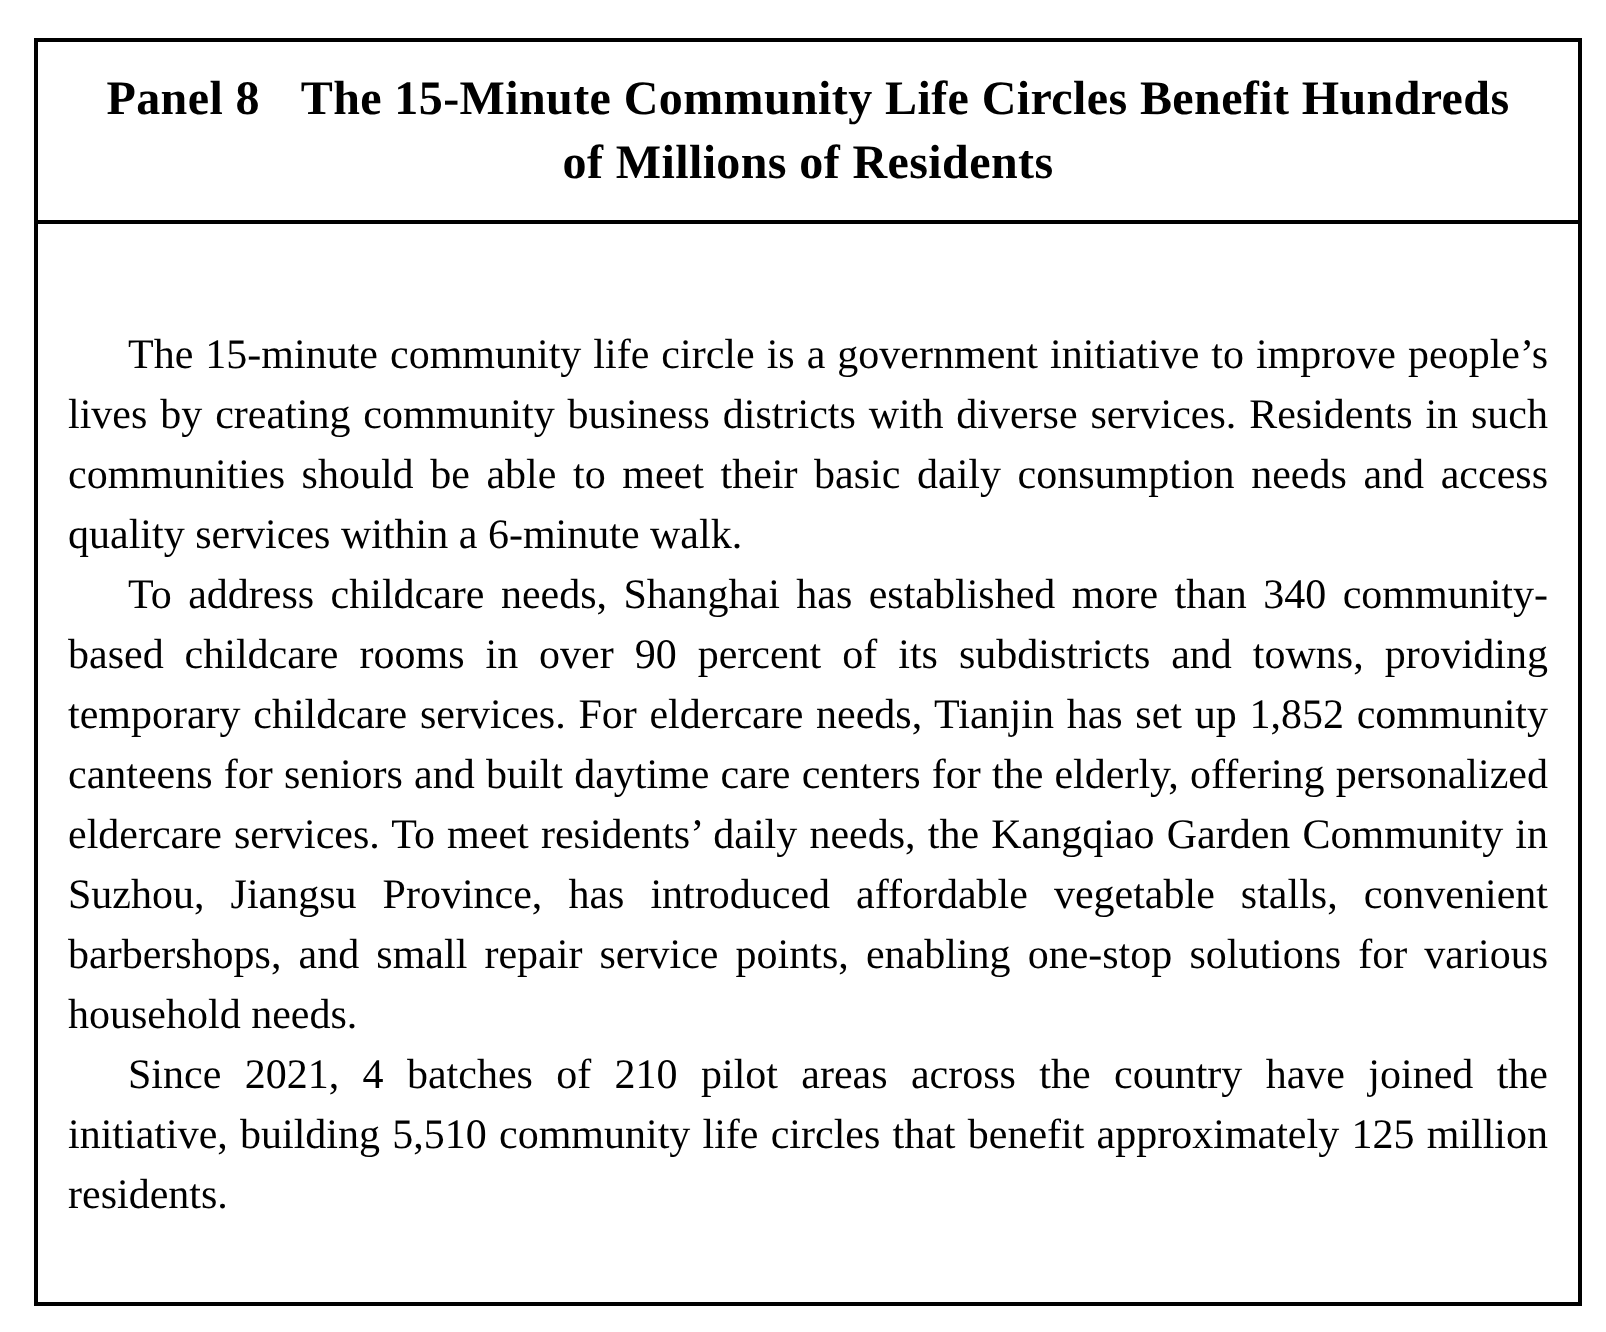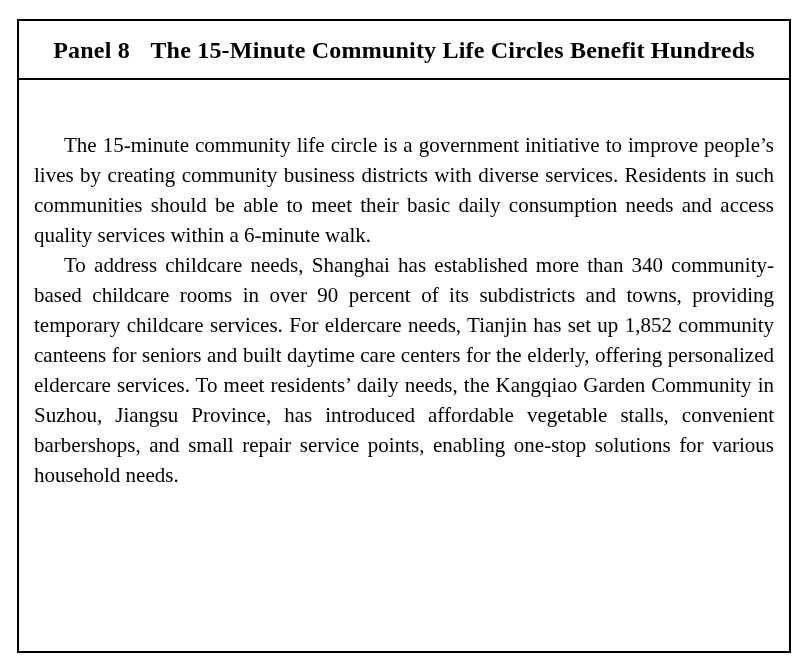--- a/index.html
+++ b/index.html
@@ -57,22 +57,24 @@
 </style>
 </head>
 <body>
 
 <div class="page">
   <div class="panel-box">
 
     <div class="panel-header">
       <h1 class="panel-title">
         <span class="title-line"><span>Panel 8</span><span class="title-gap"></span><span>The 15-Minute Community Life Circles Benefit Hundreds</span></span>
+        <span class="title-line"><span>of Millions of Residents</span></span>
       </h1>
     </div>
 
     <div class="panel-body">
       <p>The 15-minute community life circle is a government initiative to improve people’s lives by creating community business districts with diverse services. Residents in such communities should be able to meet their basic daily consumption needs and access quality services within a 6-minute walk.</p>
       <p>To address childcare needs, Shanghai has established more than 340 community-based childcare rooms in over 90 percent of its subdistricts and towns, providing temporary childcare services. For eldercare needs, Tianjin has set up 1,852 community canteens for seniors and built daytime care centers for the elderly, offering personalized eldercare services. To meet residents’ daily needs, the Kangqiao Garden Community in Suzhou, Jiangsu Province, has introduced affordable vegetable stalls, convenient barbershops, and small repair service points, enabling one-stop solutions for various household needs.</p>
+      <p>Since 2021, 4 batches of 210 pilot areas across the country have joined the initiative, building 5,510 community life circles that benefit approximately 125 million residents.</p>
     </div>
 
   </div>
 </div>
 
 </body></html>

